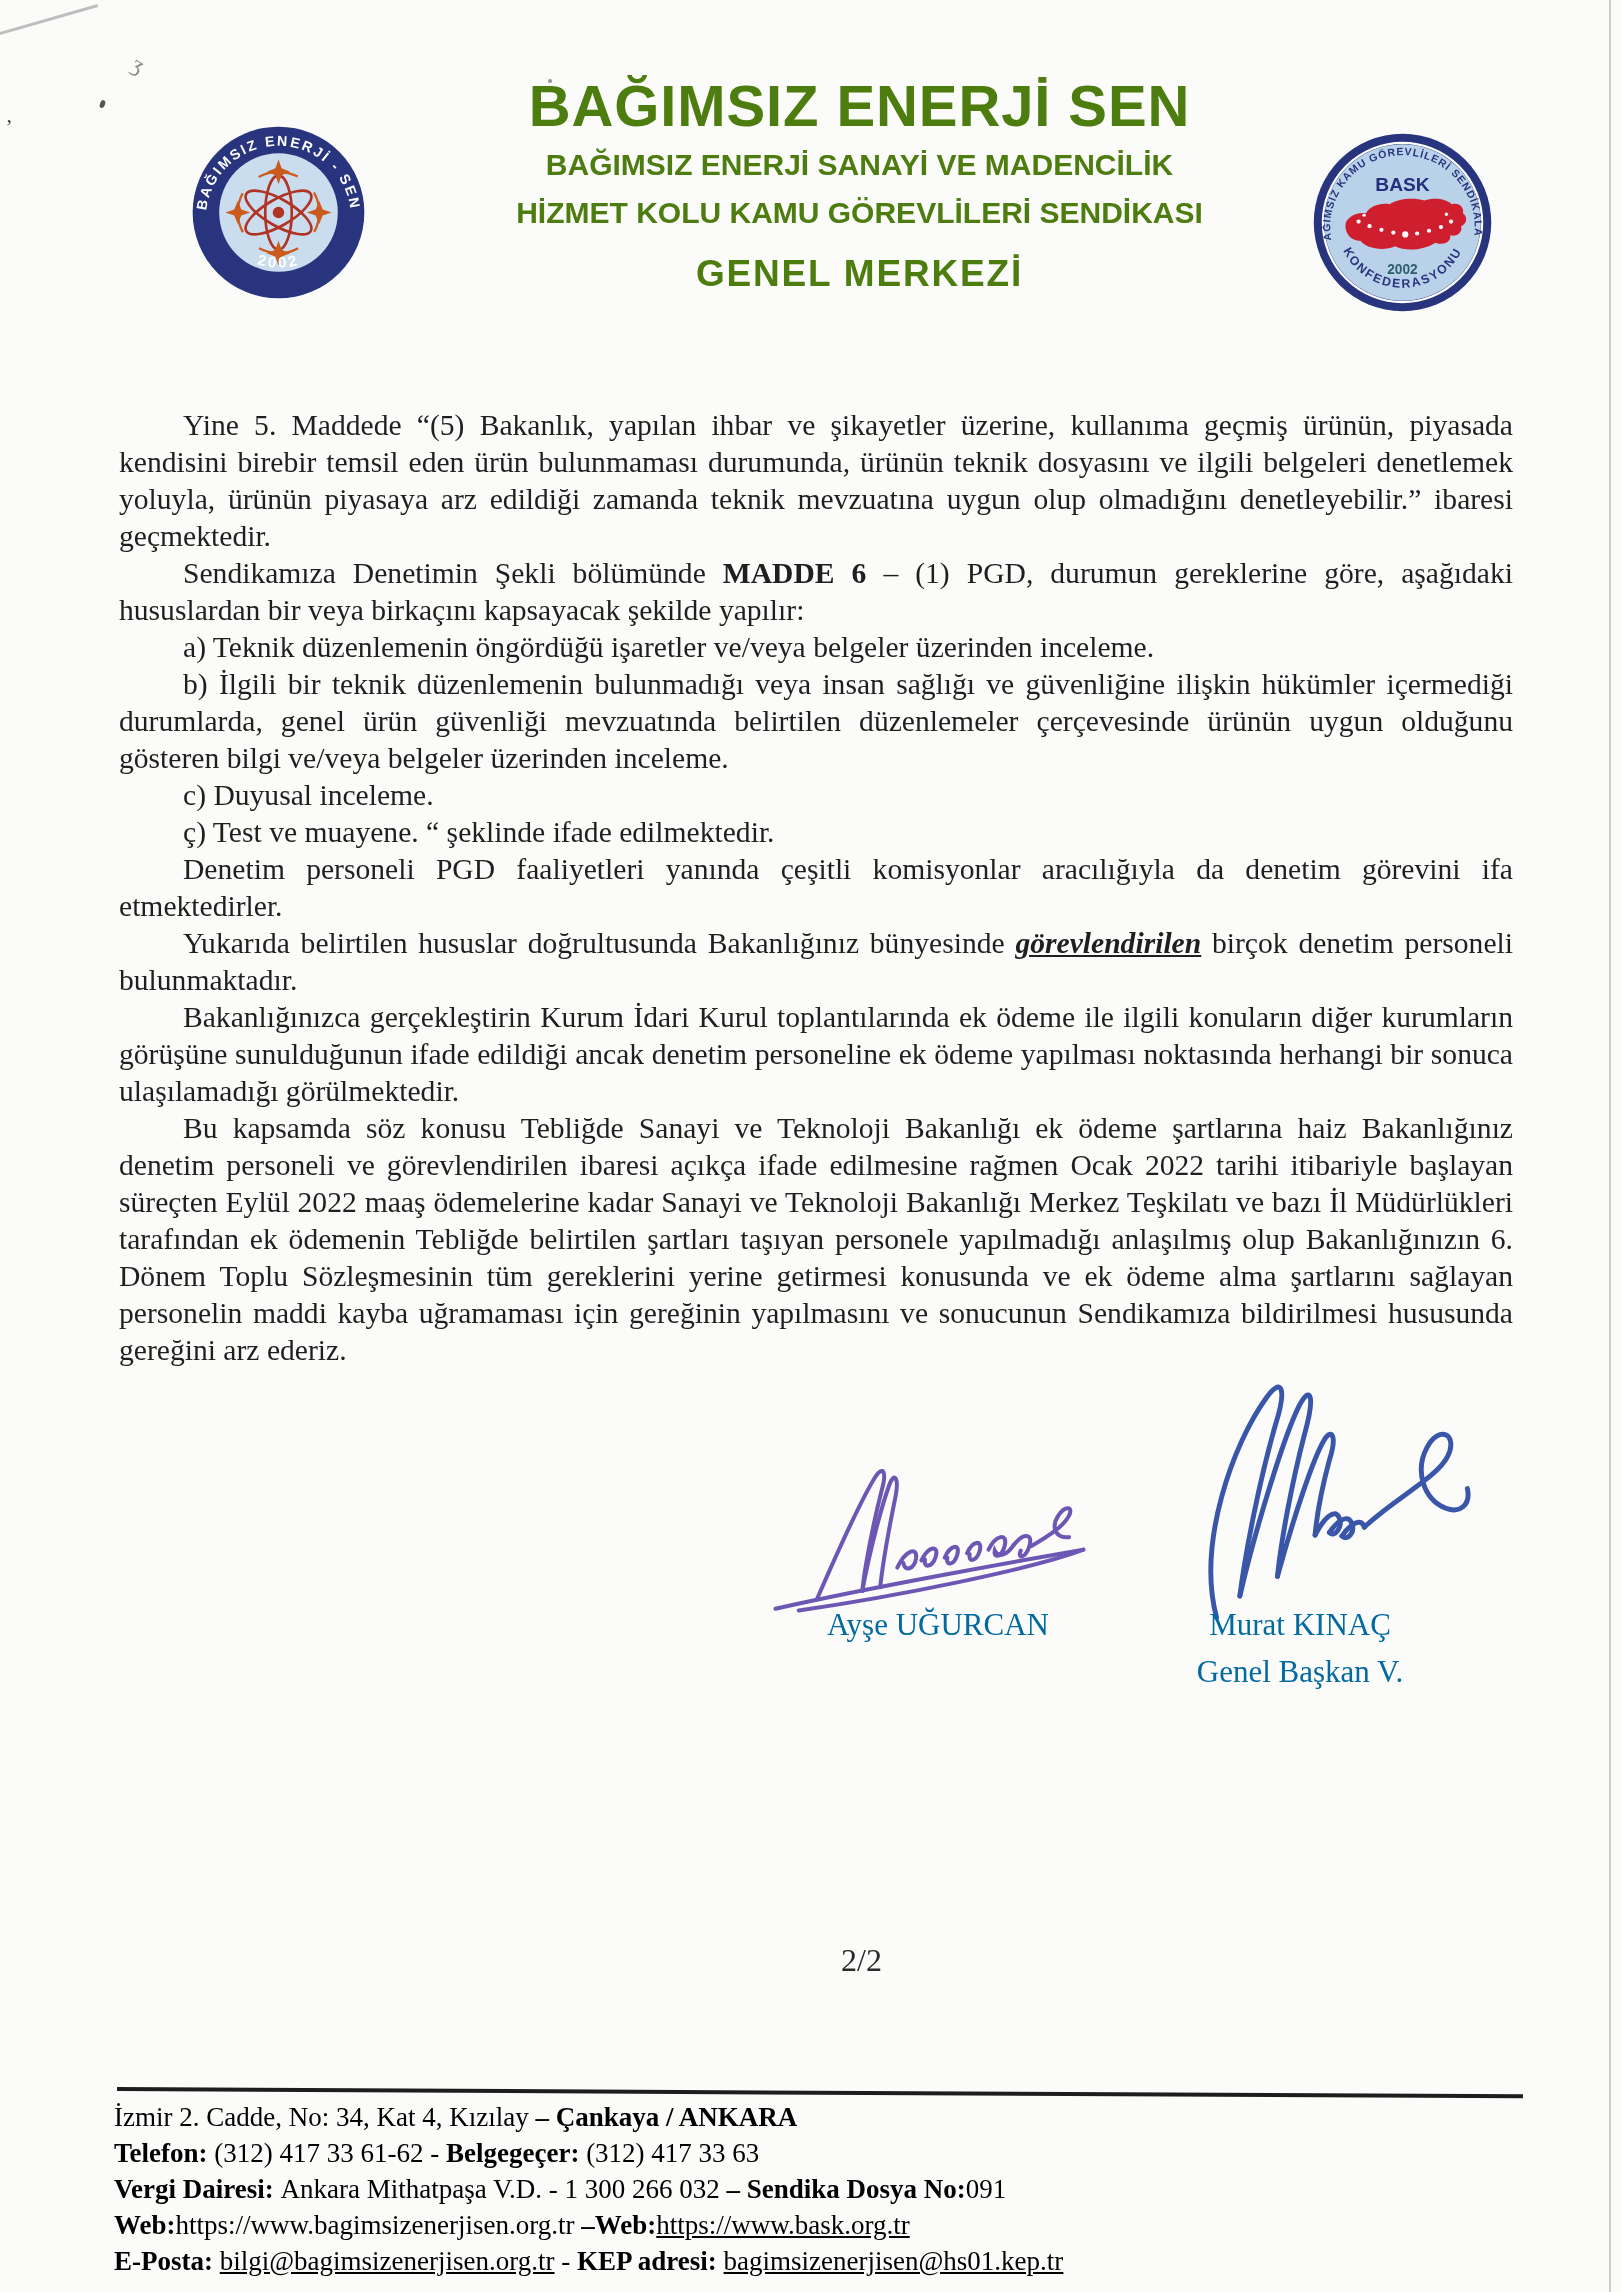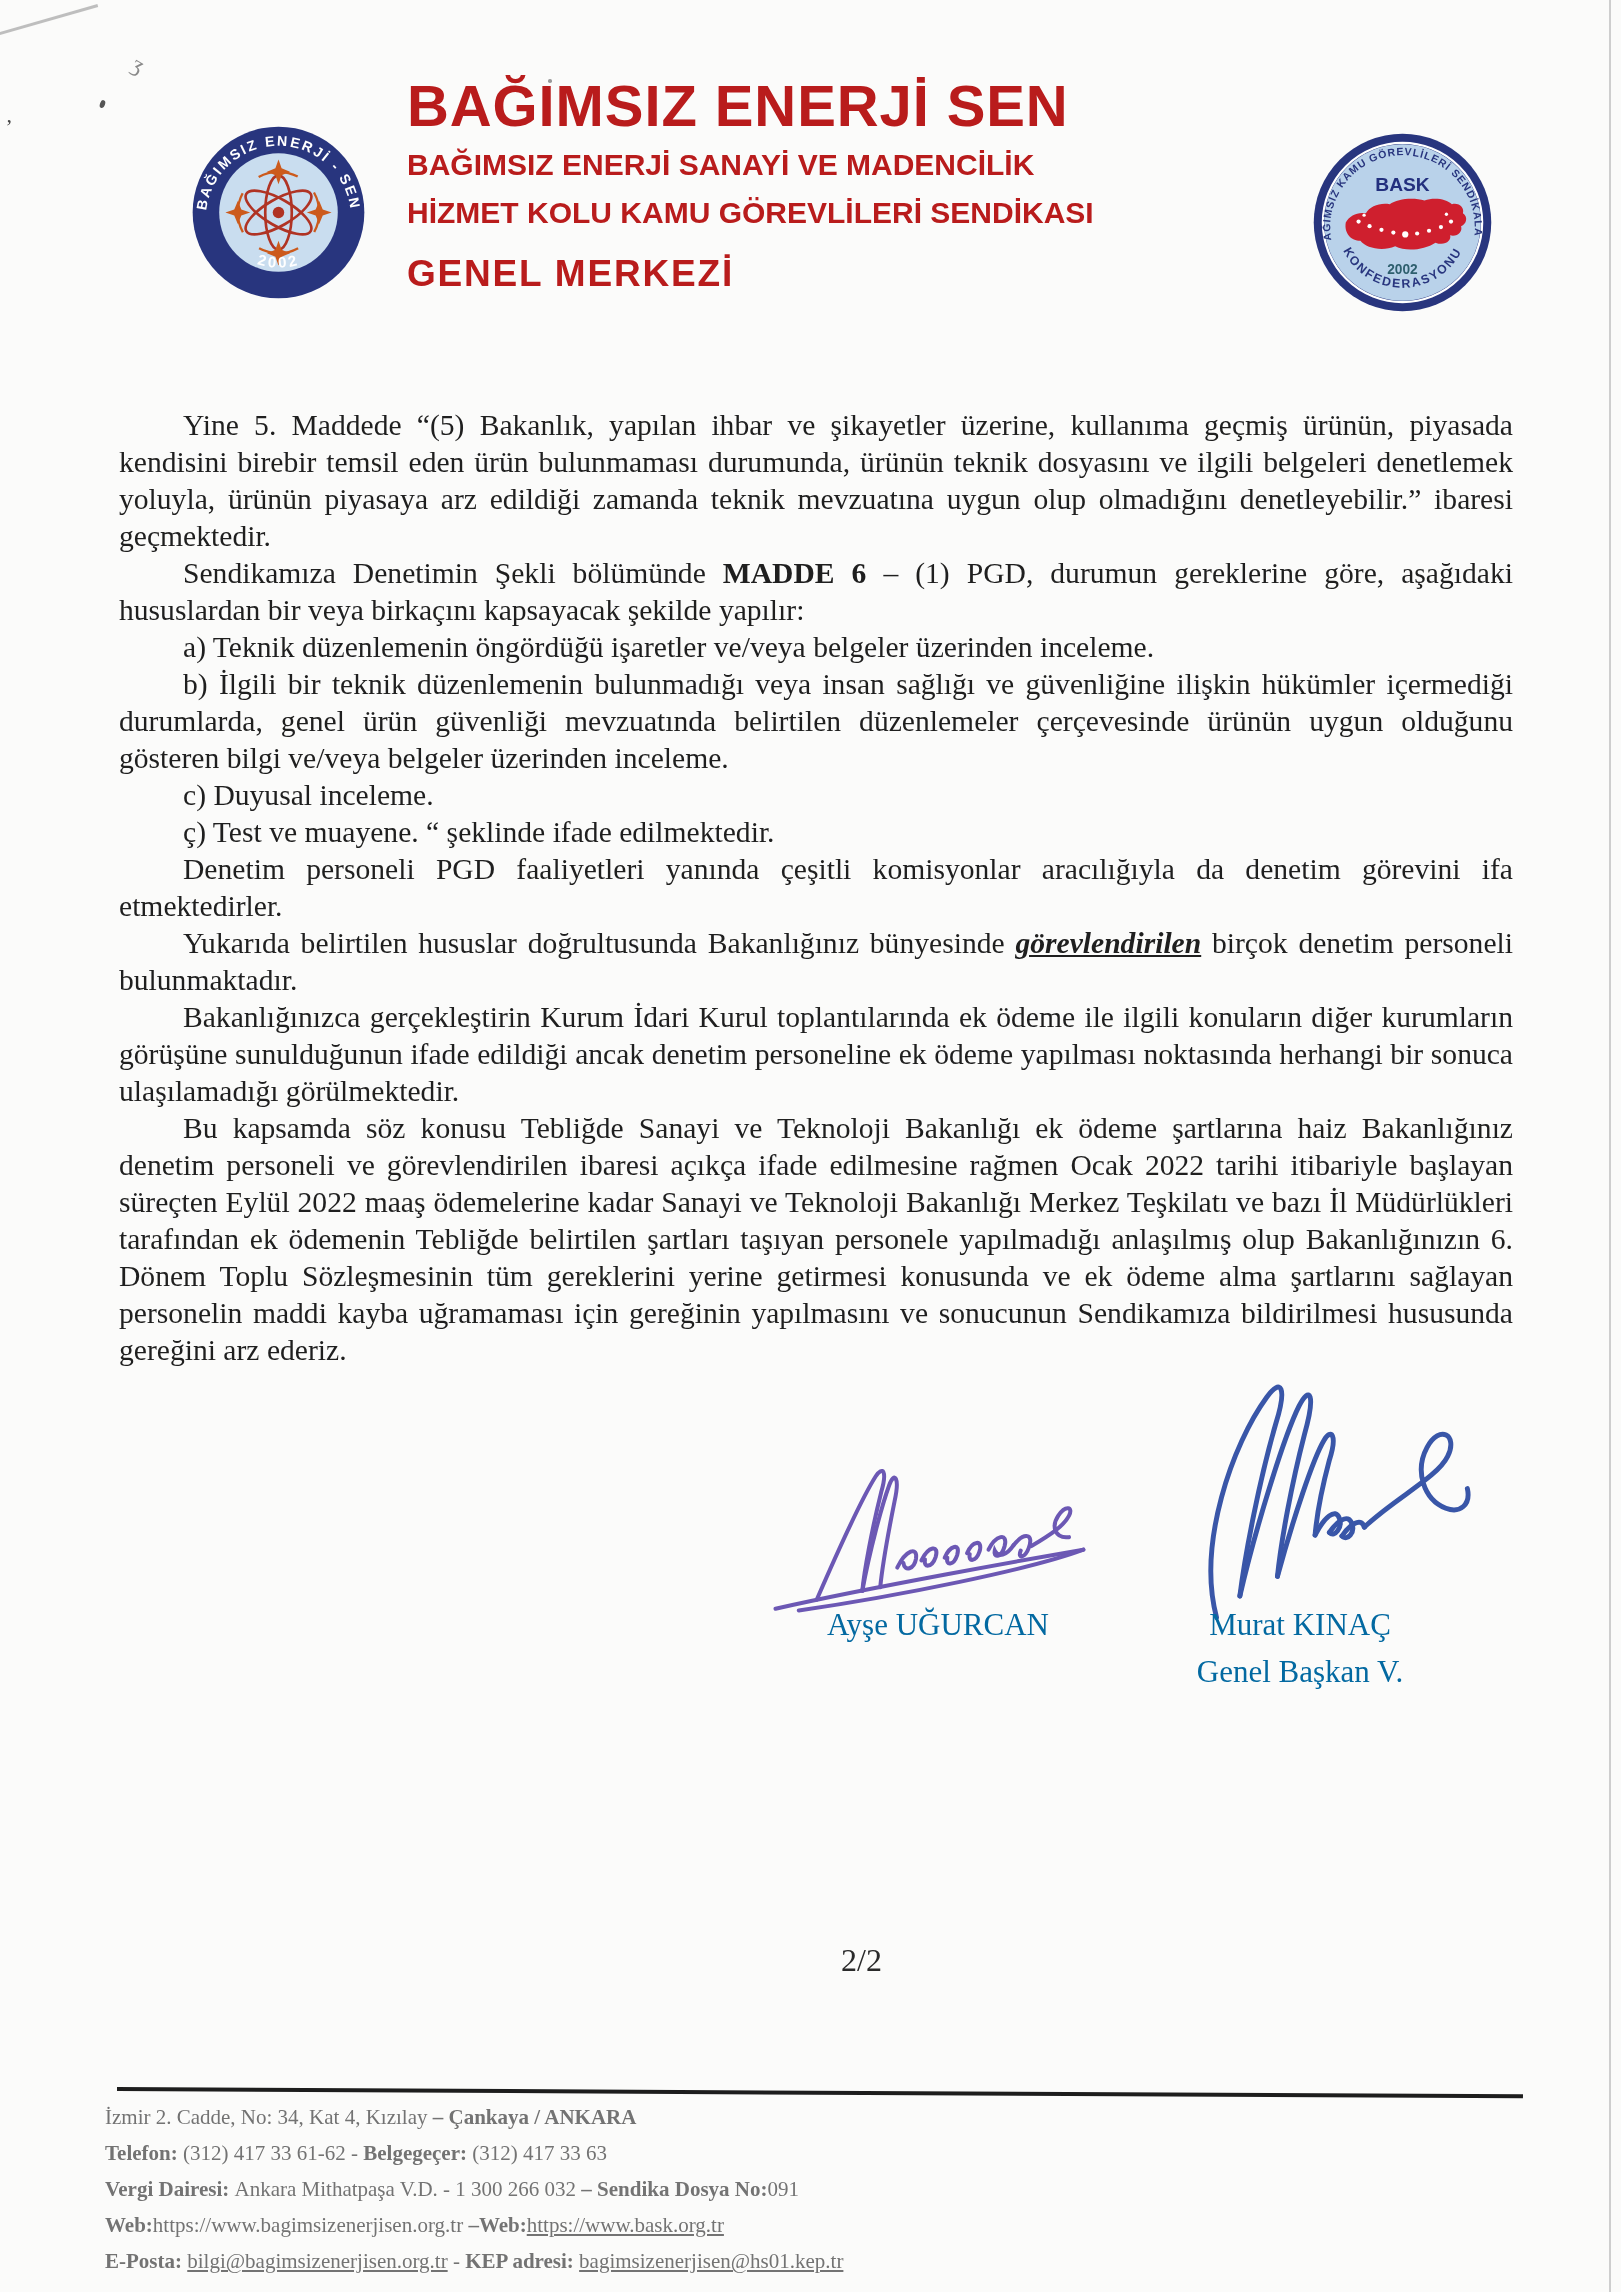--- a/index.html
+++ b/index.html
@@ -2,22 +2,22 @@
 <html style="font-size:14.3px"><head>
 <meta charset="utf-8">
 <style>
   html,body { margin:0; padding:0; background:#e8e8e8; }
   .page {
     position:relative; width:1621px; height:2293px;
     background:#fbfbfa; overflow:hidden;
     font-family:"Liberation Serif", serif; color:#1f1f1f;
   }
   
-  .hdr { position:absolute; left:407px; width:905px; text-align:left;
-         color:#b91c1c; font-family:"Liberation Sans", sans-serif; font-weight:bold; }
+  .hdr { position:absolute; left:407px; width:905px; text-align:center;
+         color:#4d7c0f; font-family:"Liberation Sans", sans-serif; font-weight:bold; }
   .org-name { top:72px; font-size:58px; letter-spacing:0.9px; }
   .sub1 { top:148px; font-size:30px; }
   .sub2 { top:196px; font-size:30px; }
   .sub3 { top:253px; font-size:37px; letter-spacing:1.8px; }
   .logo { position:absolute; }
   .logo-left  { left:190px;  top:124px; width:177px; height:177px; }
   .logo-right { left:1311px; top:131px; width:183px; height:183px; }
   
   .body-text { position:absolute; left:119px; top:407px; width:1394px;
                font-size:29.6px; line-height:37px; text-align:justify; }
@@ -31,22 +31,22 @@
   .sig-right-img { left:1170px; top:1372px; }
   .sig-col { position:absolute; top:1601px; width:340px; text-align:center;
              font-size:31px; line-height:47px; color:#0369a1; }
   .sig-col-left  { left:768px; }
   .sig-col-right { left:1130px; }
   
   .page-num { position:absolute; top:1942px; left:781px; width:161px;
               text-align:center; font-size:32px; color:#2a2a2a; }
   .footer-divider { position:absolute; top:2087px; left:117px; width:1406px; height:3.6px;
                     background:#1d1d1d; transform:rotate(0.3deg); transform-origin:left center; }
-  .footer { position:absolute; left:105px; top:2099px; width:1402px;
-            font-size:21px; line-height:36px; color:#737373; }
+  .footer { position:absolute; left:114px; top:2099px; width:1402px;
+            font-size:27px; line-height:36px; color:#000000; }
   
   .edge-right { position:absolute; right:9.9px; top:0; width:1.8px; height:100%;
                 background:#c6c6c6; opacity:.85; }
   .corner-cut { position:absolute; left:-16px; top:19.7px; width:116px; height:2.7px;
                 background:#a9a9a9; transform:rotate(-16deg); opacity:.75; }
   .mark { position:absolute; color:#777; }
   .mark-squiggle { left:133px; top:52px; font-size:23px; transform:rotate(30deg); color:#8a8a8a; }
   .mark-dot { left:100px; top:100px; width:4.5px; height:8px; background:#555;
               border-radius:50%; transform:rotate(20deg); }
   .mark-tick { left:5.4px; top:115px; font-size:21.5px; color:#444; }

